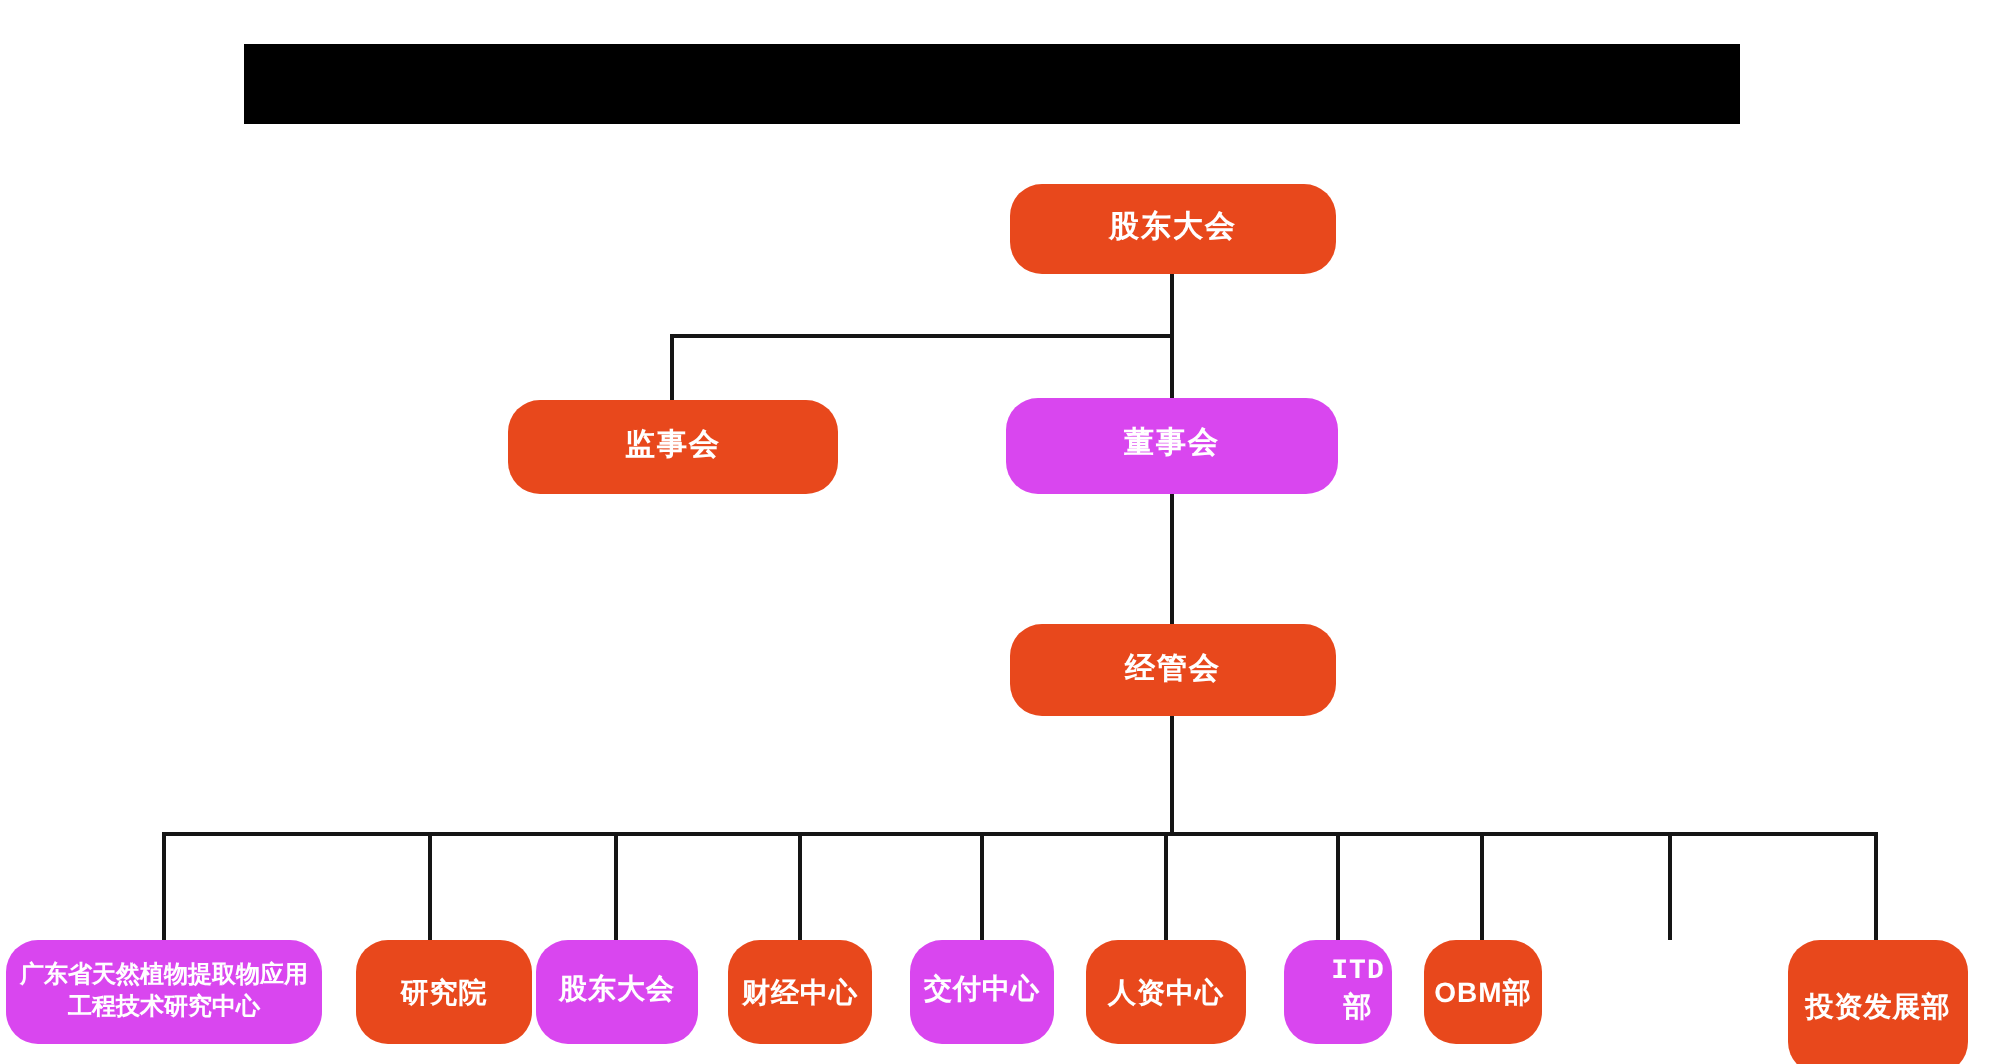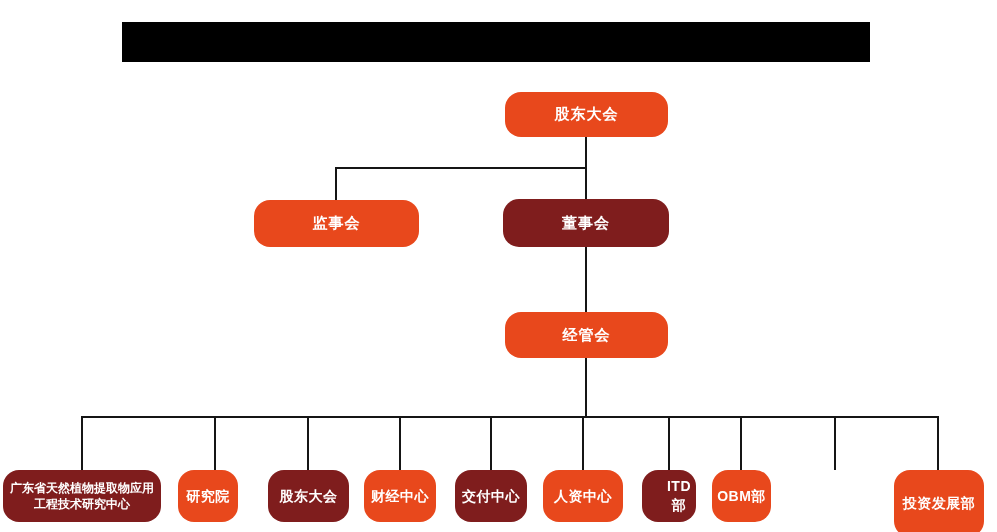--- a/index.html
+++ b/index.html
@@ -23,21 +23,21 @@
     display: flex;
     align-items: center;
     justify-content: center;
     text-align: center;
     color: #ffffff;
     font-weight: bold;
     line-height: 1.35;
     border-radius: 16px;
   }
   .node.dark  { background: #e8481c; }
-  .node.light { background: #7f1d1d; }
+  .node.light { background: #d946ef; font-family: Liberation Mono, monospace; }
   .lvl1, .lvl2, .lvl3 { font-size: 15px; letter-spacing: 1px; }
   .dept { font-size: 14px; letter-spacing: 0.5px; }
   .dept.small-text { font-size: 12px; letter-spacing: 0; padding: 19px 5px; }
   .line {
     position: absolute;
     background: #151515;
   }
 </style>
 </head>
 <body>
@@ -64,21 +64,21 @@
   <div class="line" style="left:937px; top:416px; width:2px;  height:54px;"></div>
 
   <div class="node dark lvl1" style="left:505px; top:92px; width:163px; height:45px;">股东大会</div>
 
   <div class="node dark lvl2" style="left:254px; top:200px; width:165px; height:47px;">监事会</div>
   <div class="node light lvl2" style="left:503px; top:199px; width:166px; height:48px;">董事会</div>
 
   <div class="node dark lvl3" style="left:505px; top:312px; width:163px; height:46px;">经管会</div>
 
   <div class="node light dept small-text" style="left:3px; top:470px; width:158px; height:52px;">广东省天然植物提取物应用工程技术研究中心</div>
-  <div class="node dark dept" style="left:178px; top:470px; width:60px; height:52px;">研究院</div>
+  <div class="node dark dept" style="left:178px; top:470px; width:88px; height:52px;">研究院</div>
   <div class="node light dept" style="left:268px; top:470px; width:81px; height:52px;">股东大会</div>
   <div class="node dark dept" style="left:364px; top:470px; width:72px; height:52px;">财经中心</div>
   <div class="node light dept" style="left:455px; top:470px; width:72px; height:52px;">交付中心</div>
   <div class="node dark dept" style="left:543px; top:470px; width:80px; height:52px;">人资中心</div>
   <div class="node light dept" style="left:642px; top:470px; width:54px; height:52px;padding-left:20px;">ITD部</div>
   <div class="node dark dept" style="left:712px; top:470px; width:59px; height:52px;">OBM部</div>
   <div class="node dark dept" style="left:894px; top:470px; width:90px; height:67px;">投资发展部</div>
 
 </div>
 

